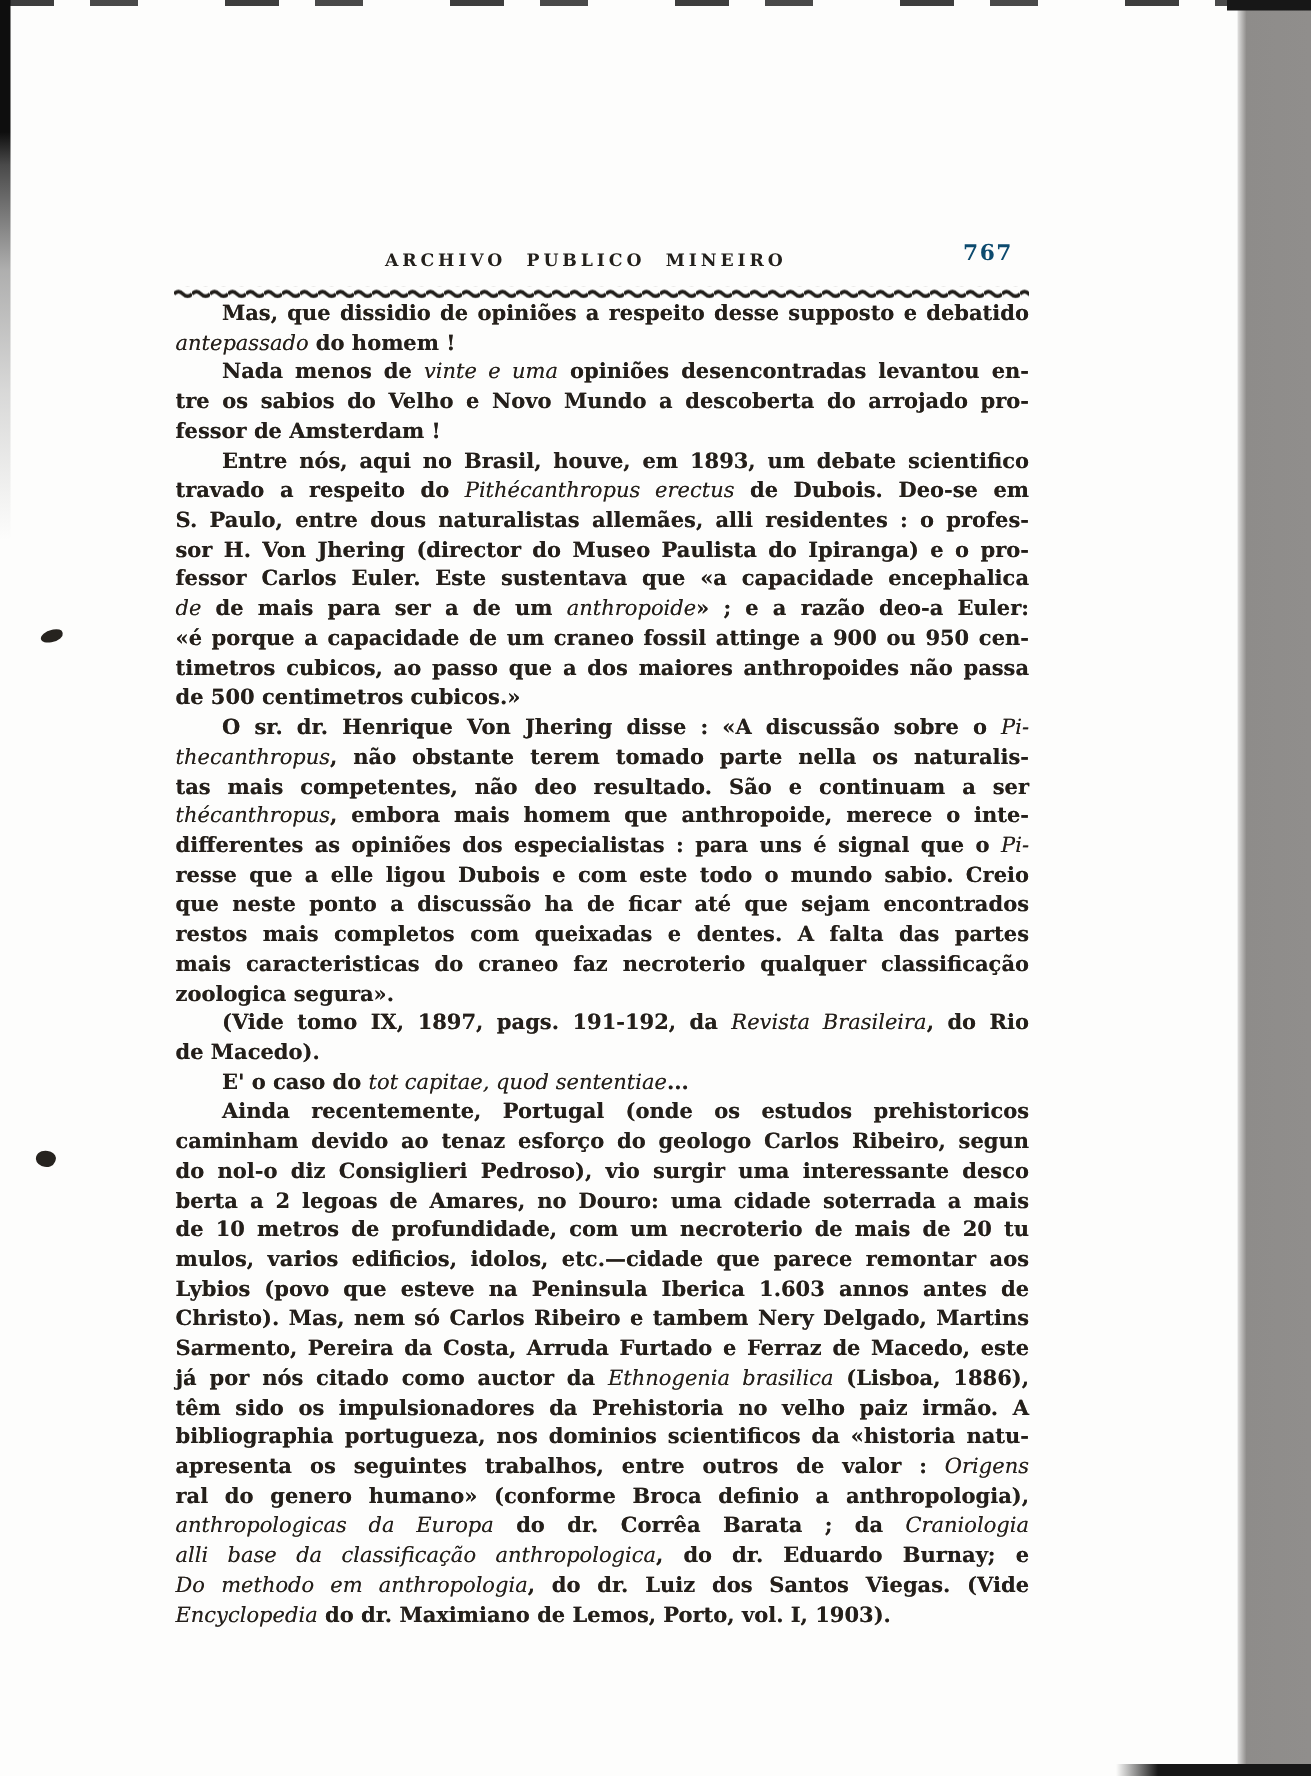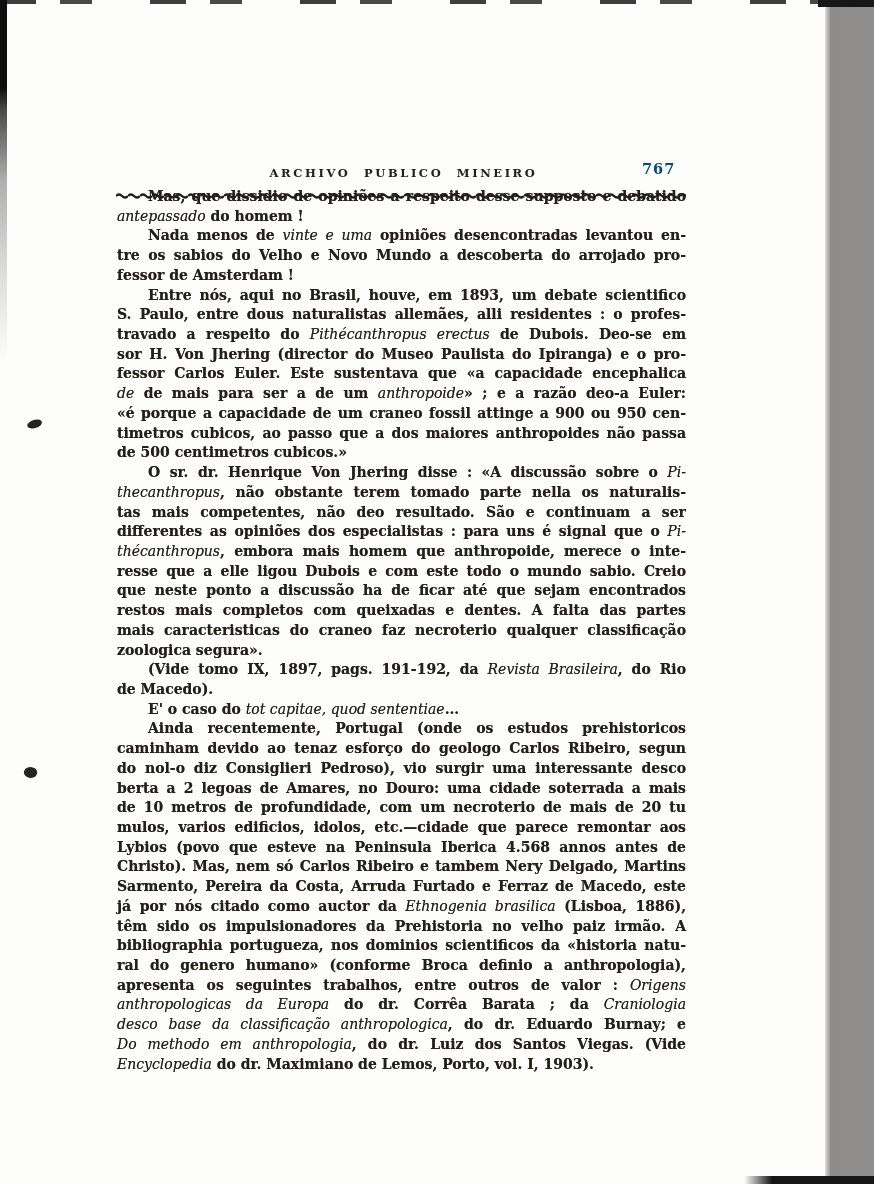--- a/index.html
+++ b/index.html
@@ -39,37 +39,37 @@
     background: linear-gradient(90deg, rgba(23,23,23,0), #171717 28px);
   }
   .ink-blot {
     position: absolute; background: #26231f; border-radius: 60% 40% 55% 45%;
   }
   .blot-1 { left: 27px; top: 420px; width: 15px; height: 8px; transform: rotate(-12deg); }
   .blot-2 { left: 24px; top: 767px; width: 13px; height: 11px; transform: rotate(20deg); }
 
   
   .header-title {
-    position: absolute; top: 166px; left: 119px; width: 569px;
+    position: absolute; top: 166px; left: 106px; width: 569px;
     text-align: center;
     font-size: 11.5px; font-weight: 700;
     letter-spacing: 2.6px; word-spacing: 7px;
     color: #23201c;
   }
   .page-number {
     position: absolute; top: 160px; left: 642px; width: 44px;
     font-size: 14.5px; font-weight: 700;
     letter-spacing: 1px;
     color: #0c4a6e;
   }
   .header-rule { position: absolute; top: 184px; left: 116px; width: 570px; height: 8px; }
 
   
   .text-block {
-    position: absolute; top: 187px; left: 117px; width: 569px;
+    position: absolute; top: 200px; left: 117px; width: 569px;
     font-size: 14px; font-weight: 700;
     line-height: 19.72px;
     color: #241f1a;
     text-shadow: 0 0 .4px rgba(36,31,26,.7);
   }
   .paragraph { margin: 0; }
   .line { text-align: justify; text-align-last: justify; }
   .line.para-end { text-align-last: left; }
   .line.para-start { text-indent: 31px; }
   .text-block em { font-style: italic; font-weight: 400; }
@@ -104,65 +104,65 @@
         <div class="line para-start"><span>Mas, que dissidio de opiniões a respeito desse supposto e debatido</span></div>
         <div class="line para-end"><em>antepassado</em><span> do homem !</span></div>
       </div>
       <div class="paragraph">
         <div class="line para-start"><span>Nada menos de </span><em>vinte e uma</em><span> opiniões desencontradas levantou en-</span></div>
         <div class="line"><span>tre os sabios do Velho e Novo Mundo a descoberta do arrojado pro-</span></div>
         <div class="line para-end"><span>fessor de Amsterdam !</span></div>
       </div>
       <div class="paragraph">
         <div class="line para-start"><span>Entre nós, aqui no Brasil, houve, em 1893, um debate scientifico</span></div>
+        <div class="line"><span>travado a respeito do </span><em>Pithécanthropus erectus</em><span> de Dubois. Deo-se em</span></div>
         <div class="line"><span>S. Paulo, entre dous naturalistas allemães, alli residentes : o profes-</span></div>
-        <div class="line"><span>travado a respeito do </span><em>Pithécanthropus erectus</em><span> de Dubois. Deo-se em</span></div>
         <div class="line"><span>sor H. Von Jhering (director do Museo Paulista do Ipiranga) e o pro-</span></div>
         <div class="line"><span>fessor Carlos Euler. Este sustentava que «a capacidade encephalica</span></div>
         <div class="line"><em>de</em><span> de mais para ser a de um </span><em>anthropoide</em><span>» ; e a razão deo-a Euler:</span></div>
         <div class="line"><span>«é porque a capacidade de um craneo fossil attinge a 900 ou 950 cen-</span></div>
         <div class="line"><span>timetros cubicos, ao passo que a dos maiores anthropoides não passa</span></div>
         <div class="line para-end"><span>de 500 centimetros cubicos.»</span></div>
       </div>
       <div class="paragraph">
         <div class="line para-start"><span>O sr. dr. Henrique Von Jhering disse : «A discussão sobre o </span><em>Pi-</em></div>
         <div class="line"><em>thecanthropus</em><span>, não obstante terem tomado parte nella os naturalis-</span></div>
         <div class="line"><span>tas mais competentes, não deo resultado. São e continuam a ser</span></div>
+        <div class="line"><em>thécanthropus</em><span>, embora mais homem que anthropoide, merece o inte-</span></div>
         <div class="line"><span>differentes as opiniões dos especialistas : para uns é signal que o </span><em>Pi-</em></div>
-        <div class="line"><em>thécanthropus</em><span>, embora mais homem que anthropoide, merece o inte-</span></div>
         <div class="line"><span>resse que a elle ligou Dubois e com este todo o mundo sabio. Creio</span></div>
         <div class="line"><span>que neste ponto a discussão ha de ficar até que sejam encontrados</span></div>
         <div class="line"><span>restos mais completos com queixadas e dentes. A falta das partes</span></div>
         <div class="line"><span>mais caracteristicas do craneo faz necroterio qualquer classificação</span></div>
         <div class="line para-end"><span>zoologica segura».</span></div>
       </div>
       <div class="paragraph">
         <div class="line para-start"><span>(Vide tomo IX, 1897, pags. 191-192, da </span><em>Revista Brasileira</em><span>, do Rio</span></div>
         <div class="line para-end"><span>de Macedo).</span></div>
       </div>
       <div class="paragraph">
         <div class="line para-start para-end"><span>E' o caso do </span><em>tot capitae, quod sententiae</em><span>...</span></div>
       </div>
       <div class="paragraph">
         <div class="line para-start"><span>Ainda recentemente, Portugal (onde os estudos prehistoricos</span></div>
         <div class="line"><span>caminham devido ao tenaz esforço do geologo Carlos Ribeiro, segun</span></div>
         <div class="line"><span>do nol-o diz Consiglieri Pedroso), vio surgir uma interessante desco</span></div>
         <div class="line"><span>berta a 2 legoas de Amares, no Douro: uma cidade soterrada a mais</span></div>
         <div class="line"><span>de 10 metros de profundidade, com um necroterio de mais de 20 tu</span></div>
         <div class="line"><span>mulos, varios edificios, idolos, etc.—cidade que parece remontar aos</span></div>
-        <div class="line"><span>Lybios (povo que esteve na Peninsula Iberica 4.568 annos antes de</span></div>
+        <div class="line"><span>Lybios (povo que esteve na Peninsula Iberica 1.603 annos antes de</span></div>
         <div class="line"><span>Christo). Mas, nem só Carlos Ribeiro e tambem Nery Delgado, Martins</span></div>
         <div class="line"><span>Sarmento, Pereira da Costa, Arruda Furtado e Ferraz de Macedo, este</span></div>
         <div class="line"><span>já por nós citado como auctor da </span><em>Ethnogenia brasilica</em><span> (Lisboa, 1886),</span></div>
         <div class="line"><span>têm sido os impulsionadores da Prehistoria no velho paiz irmão. A</span></div>
         <div class="line"><span>bibliographia portugueza, nos dominios scientificos da «historia natu-</span></div>
+        <div class="line"><span>apresenta os seguintes trabalhos, entre outros de valor : </span><em>Origens</em></div>
         <div class="line"><span>ral do genero humano» (conforme Broca definio a anthropologia),</span></div>
-        <div class="line"><span>apresenta os seguintes trabalhos, entre outros de valor : </span><em>Origens</em></div>
         <div class="line"><em>anthropologicas da Europa</em><span> do dr. Corrêa Barata ; da </span><em>Craniologia</em></div>
-        <div class="line"><em>desco base da classificação anthropologica</em><span>, do dr. Eduardo Burnay; e</span></div>
+        <div class="line"><em>alli base da classificação anthropologica</em><span>, do dr. Eduardo Burnay; e</span></div>
         <div class="line"><em>Do methodo em anthropologia</em><span>, do dr. Luiz dos Santos Viegas. (Vide</span></div>
         <div class="line para-end"><em>Encyclopedia</em><span> do dr. Maximiano de Lemos, Porto, vol. I, 1903).</span></div>
       </div>
     </div>
 
   <div class="ink-blot blot-1"></div>
   <div class="ink-blot blot-2"></div>
 
 </div>
 

